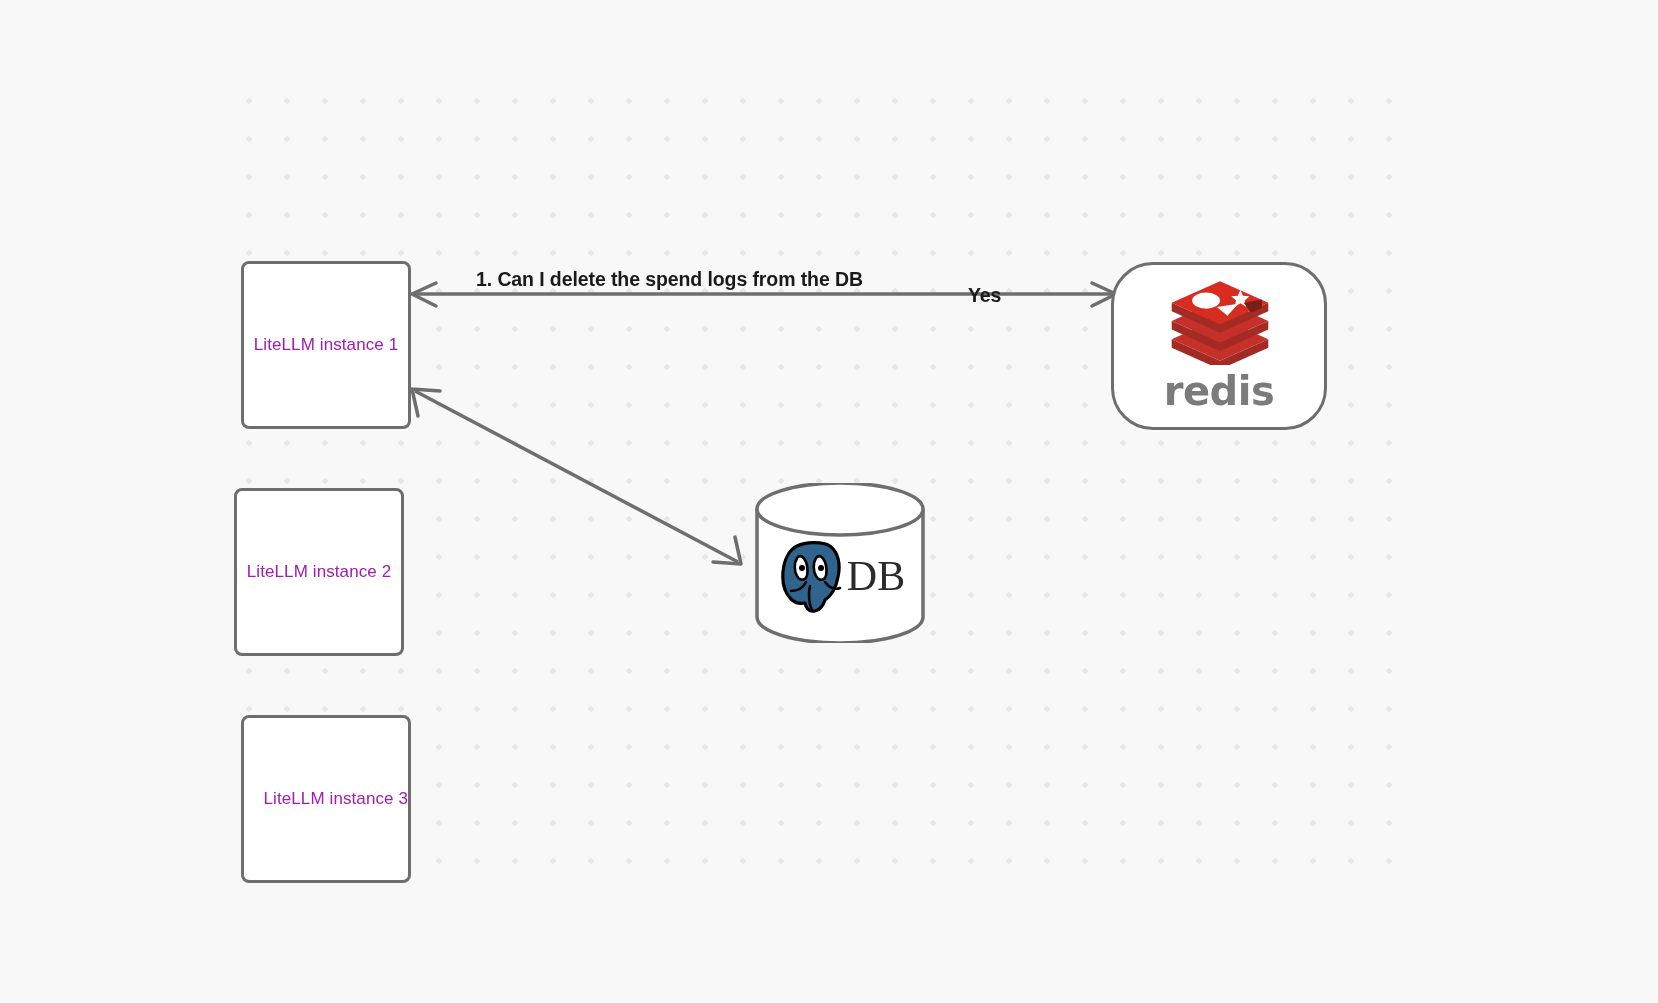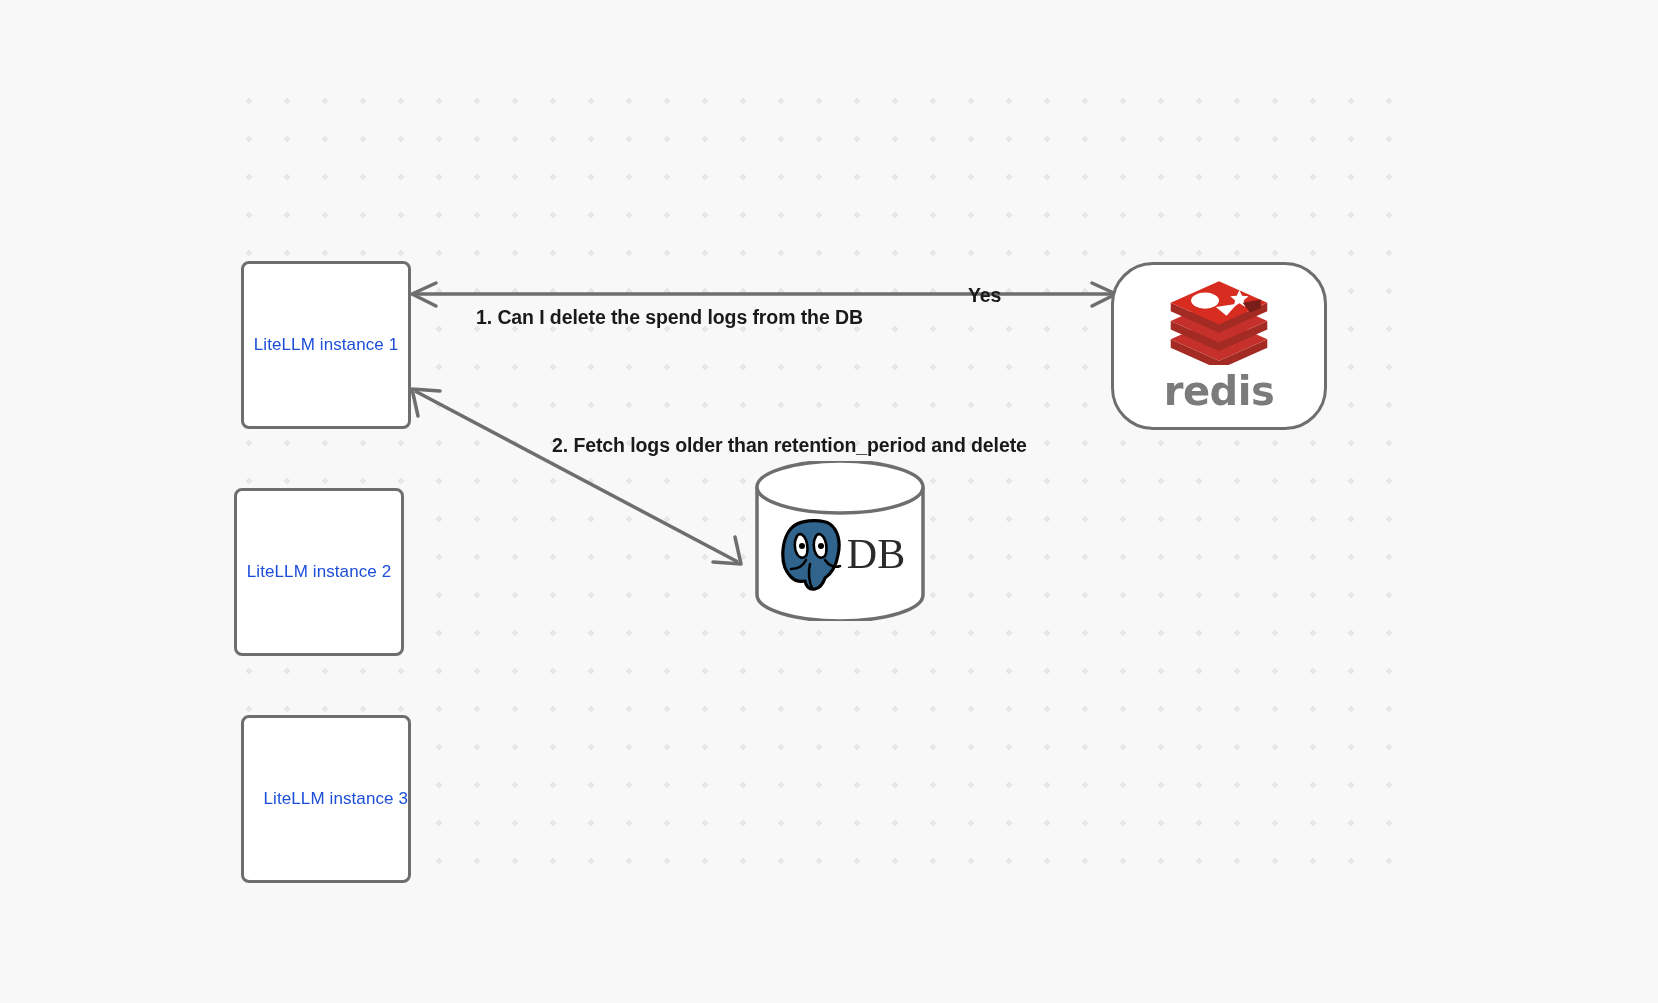--- a/index.html
+++ b/index.html
@@ -50,21 +50,21 @@
     background: #ffffff;
     border: 3px solid #6e6e6e;
     border-radius: 8px;
     box-sizing: border-box;
     display: flex;
     align-items: center;
     justify-content: center;
   }
   .node-box .node-label {
     font-size: 17px;
-    color: #1d4ed8;
+    color: #a21caf;
     font-family: "Liberation Sans", sans-serif;
     letter-spacing: .1px;
   }
 
   #litellm-1 { left: 241px; top: 261px; width: 170px; height: 168px; }
   #litellm-2 { left: 234px; top: 488px; width: 170px; height: 168px; }
   #litellm-3 { left: 241px; top: 715px; width: 170px; height: 168px; justify-content: flex-end; }
 
   
   #redis-node {
@@ -78,39 +78,39 @@
     border-radius: 42px;
     box-sizing: border-box;
     display: flex;
     flex-direction: column;
     align-items: center;
     justify-content: center;
   }
   .redis-logo-wrap {
     display: flex;
     flex-direction: column;
-    align-items: center;
+    align-items: flex-end;
     gap: 2px;
     transform: translateY(-2px);
   }
   .redis-wordmark {
     font-size: 40px;
     font-weight: bold;
     color: #7b7b7b;
     letter-spacing: -0.5px;
     font-family: "DejaVu Sans", sans-serif;
     line-height: 1;
     margin-top: 4px;
   }
 
   
   #db-node {
     position: absolute;
     left: 754px;
-    top: 461px;
+    top: 483px;
     width: 172px;
     height: 160px;
   }
   .db-inner {
     position: absolute;
     inset: 0;
     display: flex;
     align-items: center;
     justify-content: center;
     gap: 2px;
@@ -130,21 +130,21 @@
   
   .edge-label {
     position: absolute;
     font-family: "Liberation Sans", sans-serif;
     font-weight: bold;
     font-size: 19.5px;
     color: #1a1a1a;
     white-space: nowrap;
     letter-spacing: -0.1px;
   }
-  #label-1  { left: 476px; top: 268px; margin-top: 38px; }
+  #label-1  { left: 476px; top: 268px; }
   #label-1b { left: 968px; top: 284px; }
   #label-2  { left: 552px; top: 434px; }
 </style>
 </head>
 <body>
 
 <div id="canvas">
 
   <div id="dot-grid"></div>
 
@@ -164,21 +164,20 @@
       <path d="M 412 389 L 440 391 M 412 389 L 418 416" stroke="#6e6e6e" stroke-width="3.5" fill="none" stroke-linecap="round" stroke-linejoin="round"></path>
 
       <path d="M 741 564 L 713 562 M 741 564 L 735 537" stroke="#6e6e6e" stroke-width="3.5" fill="none" stroke-linecap="round" stroke-linejoin="round"></path>
     </g>
   </svg>
 
   <div class="edge-label" id="label-1">1.  Can I delete the spend logs from the DB</div>
 
   <div class="edge-label" id="label-1b">Yes</div>
 
-  <div class="edge-label" id="label-2">2.  Fetch logs older than retention_period and delete</div>
 
   <div class="node-box" id="litellm-1">
     <span class="node-label">LiteLLM instance 1</span>
   </div>
 
   <div class="node-box" id="litellm-2">
     <span class="node-label">LiteLLM instance 2</span>
   </div>
 
   <div class="node-box" id="litellm-3">

